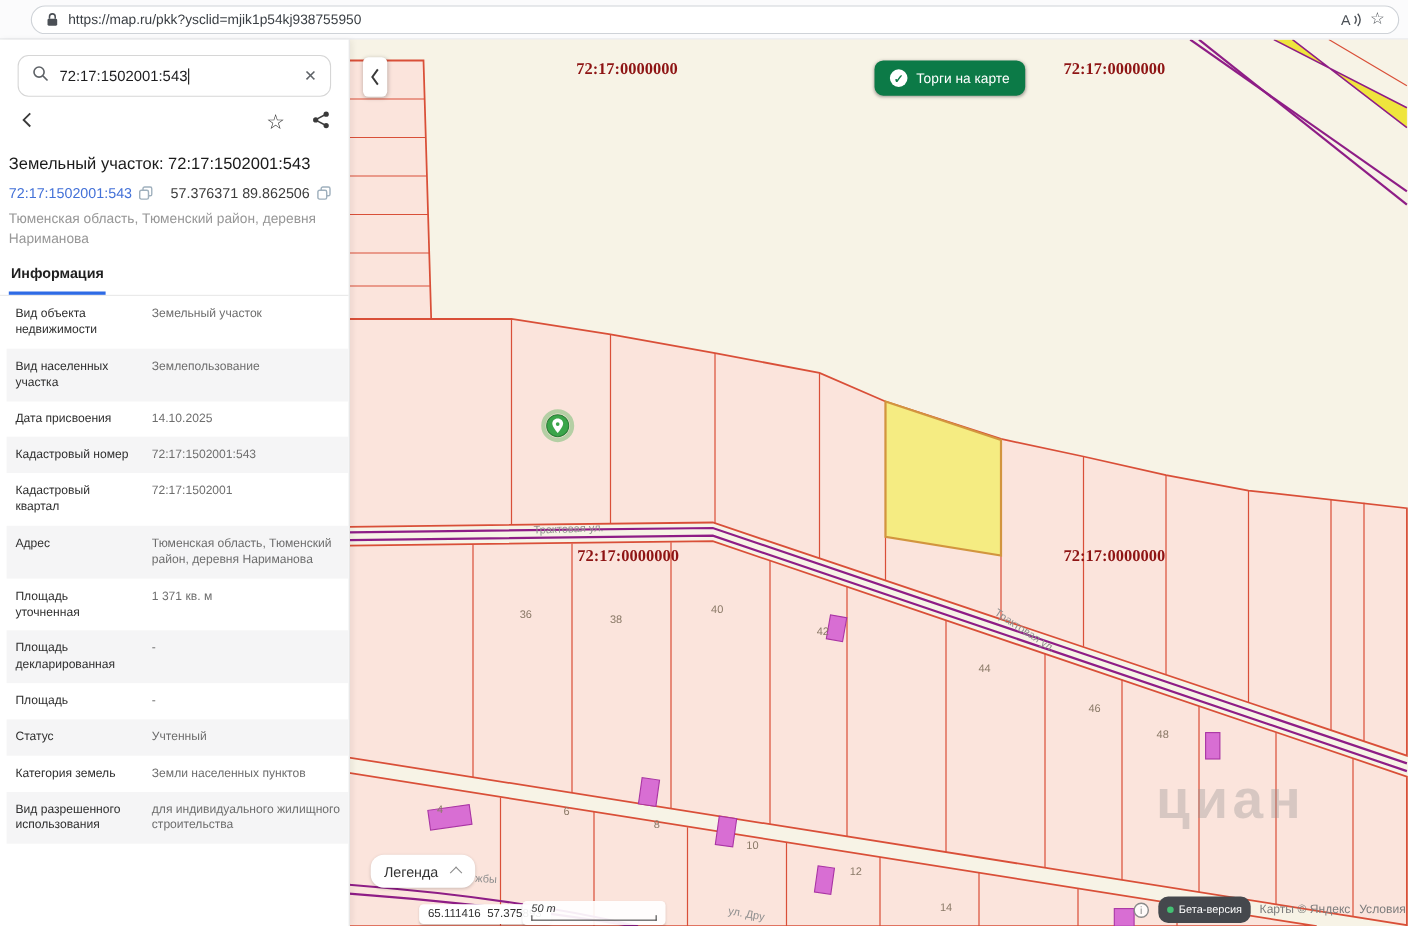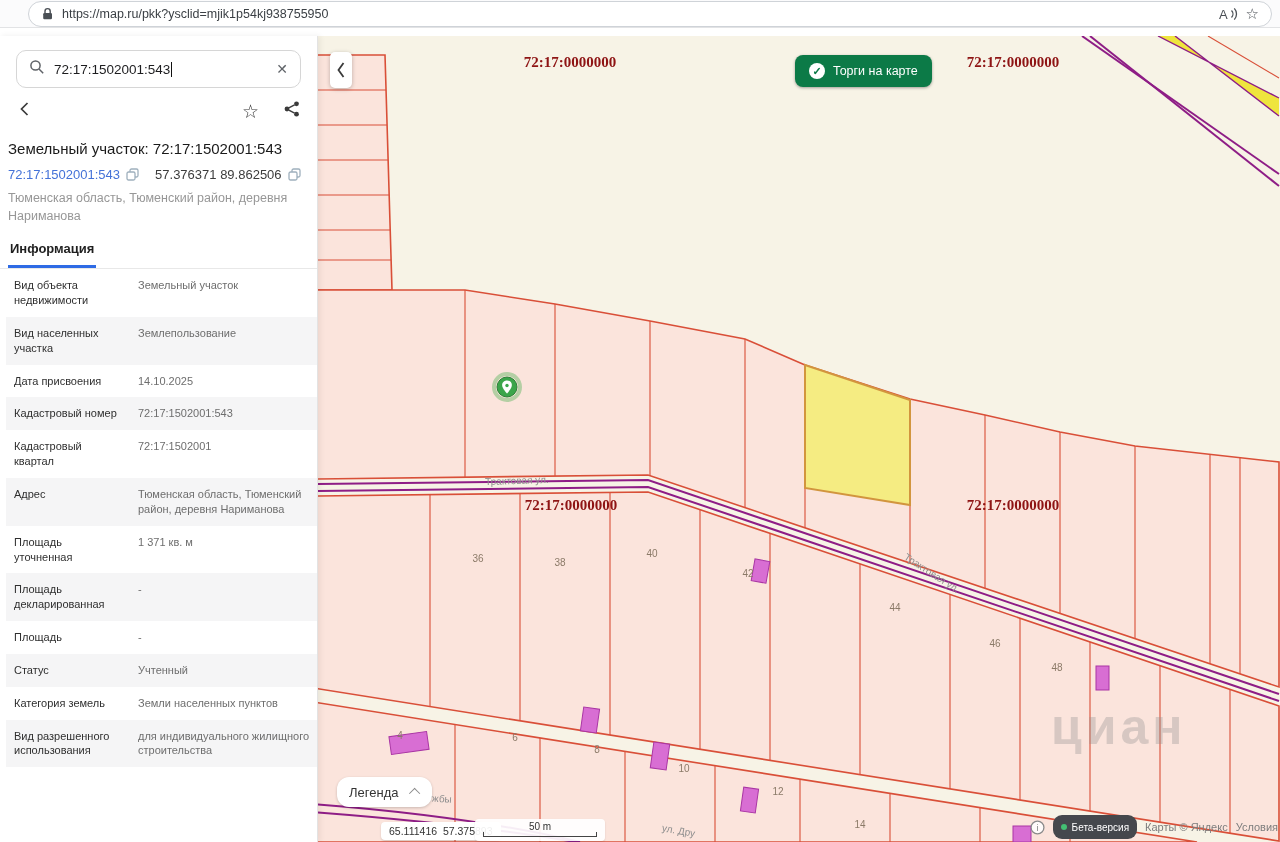--- a/index.html
+++ b/index.html
@@ -1,20 +1,20 @@
 <!DOCTYPE html>
 <html><head>
 <meta charset="utf-8">
 <style>
   html,body{margin:0;padding:0;background:#fff;}
   *{box-sizing:border-box;font-family:"Liberation Sans",sans-serif;}
   #app{position:relative;width:1280px;height:842px;overflow:hidden;background:#fff;}
 
   
-  #topbar{position:absolute;left:0;top:0;width:1280px;height:28px;background:#fbfbfc;
+  #topbar{position:absolute;left:0;top:0;width:1280px;height:36px;background:#fbfbfc;
           border-bottom:1px solid #e2e3e5;display:flex;align-items:center;padding:0 8px;}
   #urlpill{flex:1;height:26px;margin-left:20px;border:1px solid #cfd3d8;border-radius:14px;
            background:#fff;display:flex;align-items:center;padding:0 12px;gap:8px;}
   #urltext{font-size:12.5px;color:#3a3f44;flex:1;white-space:nowrap;overflow:hidden;}
   .bar-ic{display:flex;align-items:center;color:#4a4f55;cursor:pointer;}
   .bar-star{font-size:15px;color:#4a4f55;line-height:1;}
 
   
   #sidebar{position:absolute;left:0;top:36px;width:318px;height:806px;background:#fff;
            border-right:1px solid #e3e3e3;box-shadow:2px 0 6px rgba(0,0,0,.07);overflow:hidden;z-index:5;}
@@ -57,21 +57,21 @@
                display:flex;align-items:center;justify-content:center;}
   .torgi-label{color:#fff;font-size:12.5px;}
   #legend{position:absolute;left:19px;top:741px;height:30px;padding:0 12px;background:#fff;border-radius:12px;
           box-shadow:0 1px 3px rgba(0,0,0,.2);display:flex;align-items:center;gap:14px;font-size:13px;color:#333;cursor:pointer;}
   .chev-up{width:8px;height:8px;border-left:1.5px solid #8a8a8a;border-top:1.5px solid #8a8a8a;
            transform:rotate(45deg) translateY(2px);}
   #cursorcoords{position:absolute;left:19px;top:786px;background:#fff;border-radius:4px;padding:3px 8px;
                 font-size:10.5px;color:#333;white-space:pre;box-shadow:0 1px 2px rgba(0,0,0,.15);margin-left:44px;}
   #scalebox{position:absolute;left:157px;top:783px;width:130px;background:rgba(255,255,255,.92);border-radius:4px;
             padding:2px 8px 4px;box-shadow:0 1px 2px rgba(0,0,0,.12);}
-  #scalebox .slabel{display:block;text-align:center;font-size:10px;color:#333;}
+  #scalebox .slabel{display:block;font-size:10px;color:#333;font-style:italic;}
   .scale-line{height:5px;border-bottom:1.5px solid #444;border-left:1.5px solid #444;border-right:1.5px solid #444;}
   #attrib{position:absolute;right:2px;bottom:3px;display:flex;align-items:center;gap:8px;}
   #betapill{height:24px;background:#45484d;border-radius:9px;display:flex;align-items:center;gap:5px;padding:12px 8px;}
   #betapill .dot{width:6px;height:6px;border-radius:50%;background:#43c073;}
   #betapill .btxt{font-size:10px;color:#fff;}
   .attr-txt{font-size:11px;color:#7d7d7d;white-space:nowrap;cursor:pointer;}
 </style>
 </head>
 <body>
 

